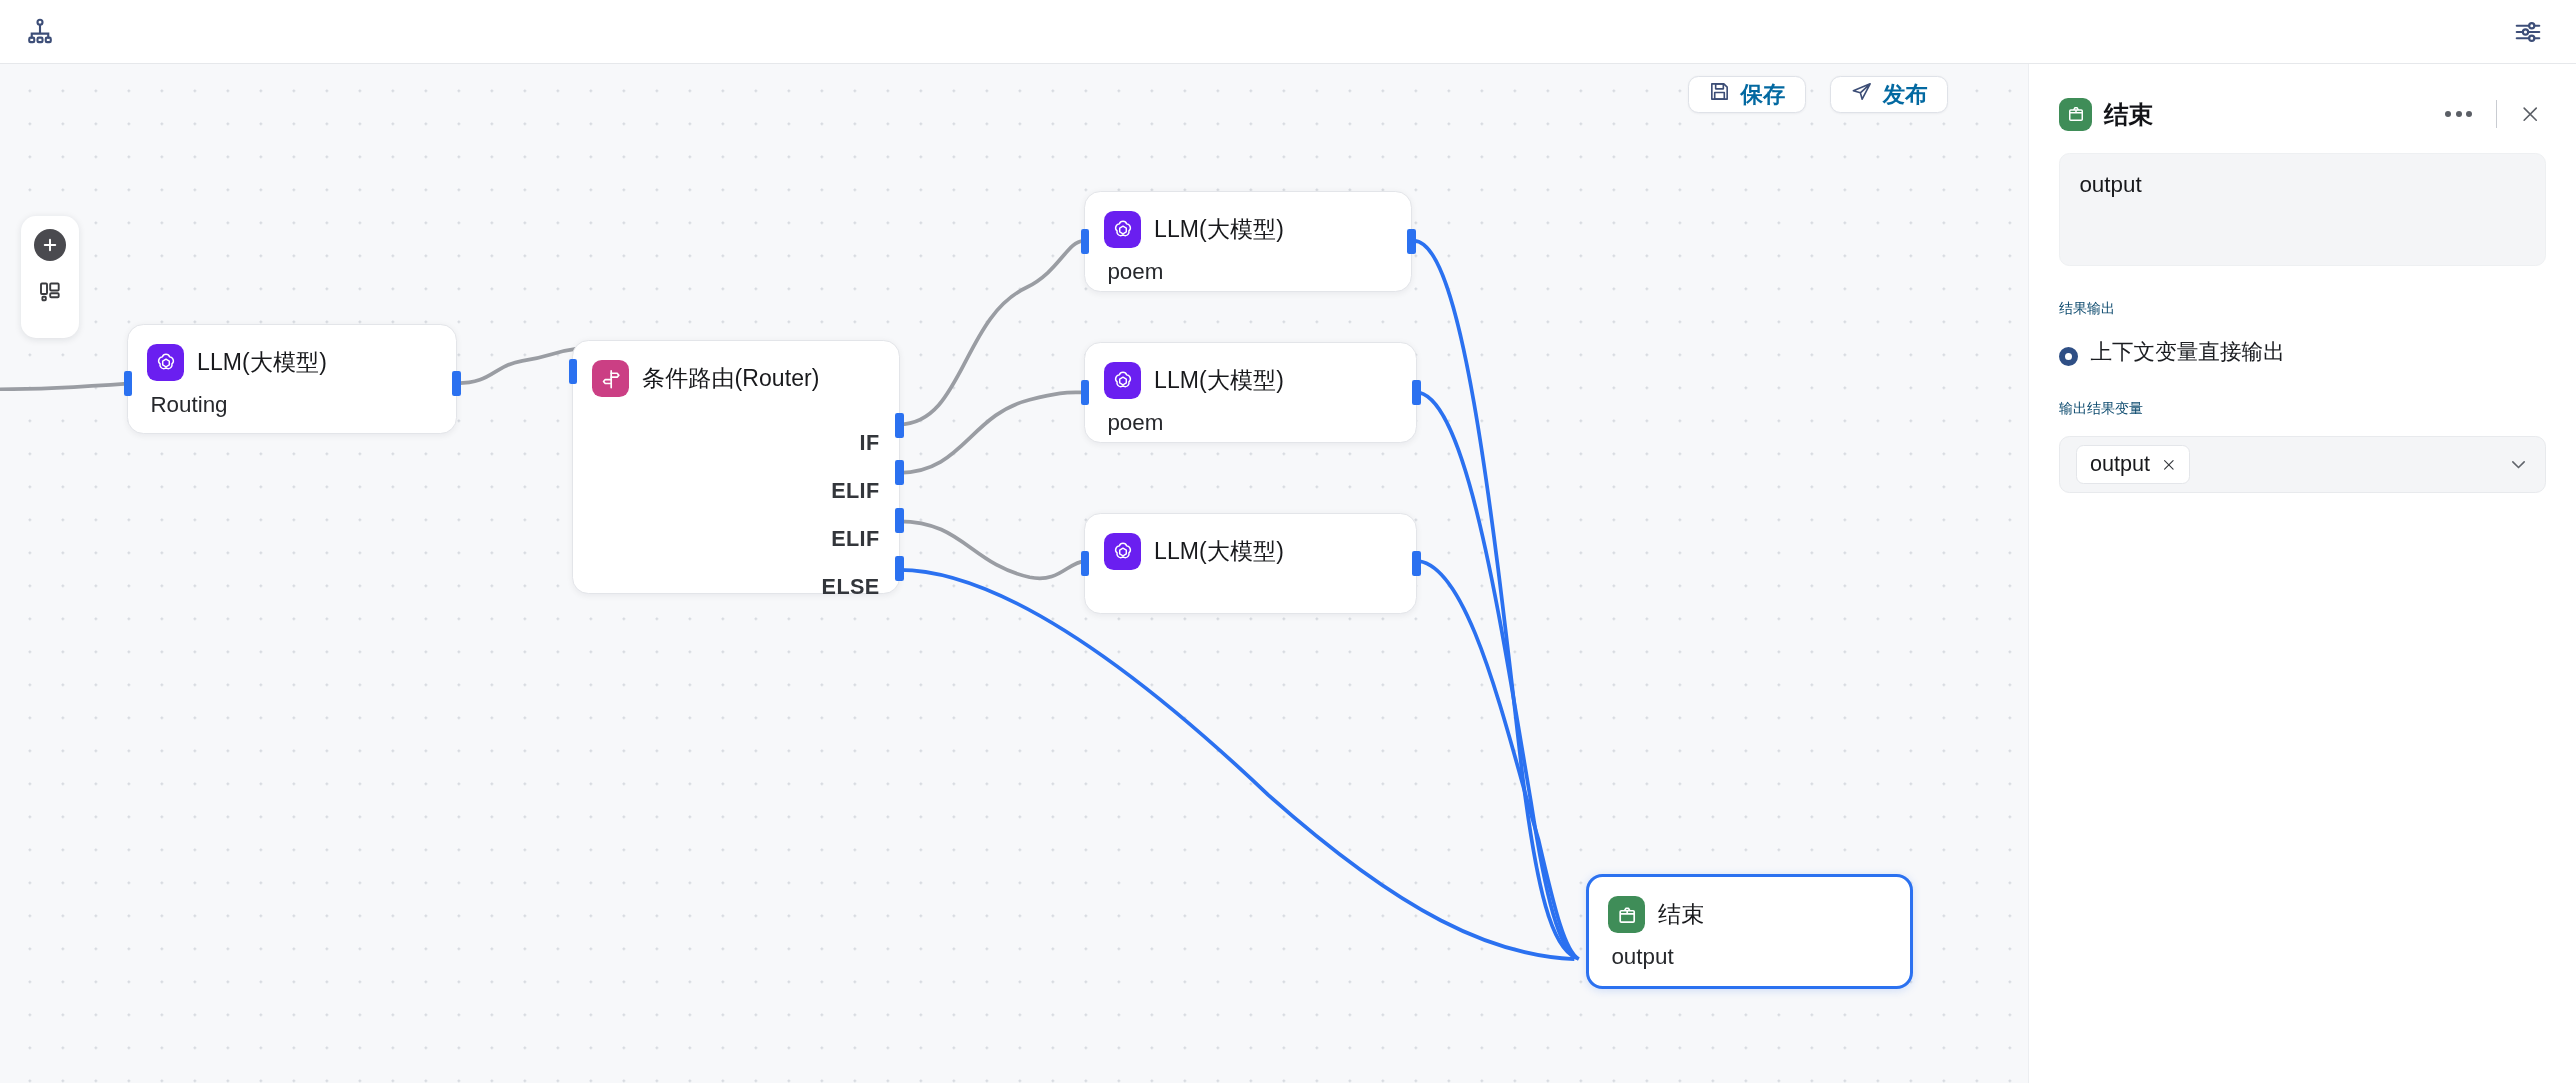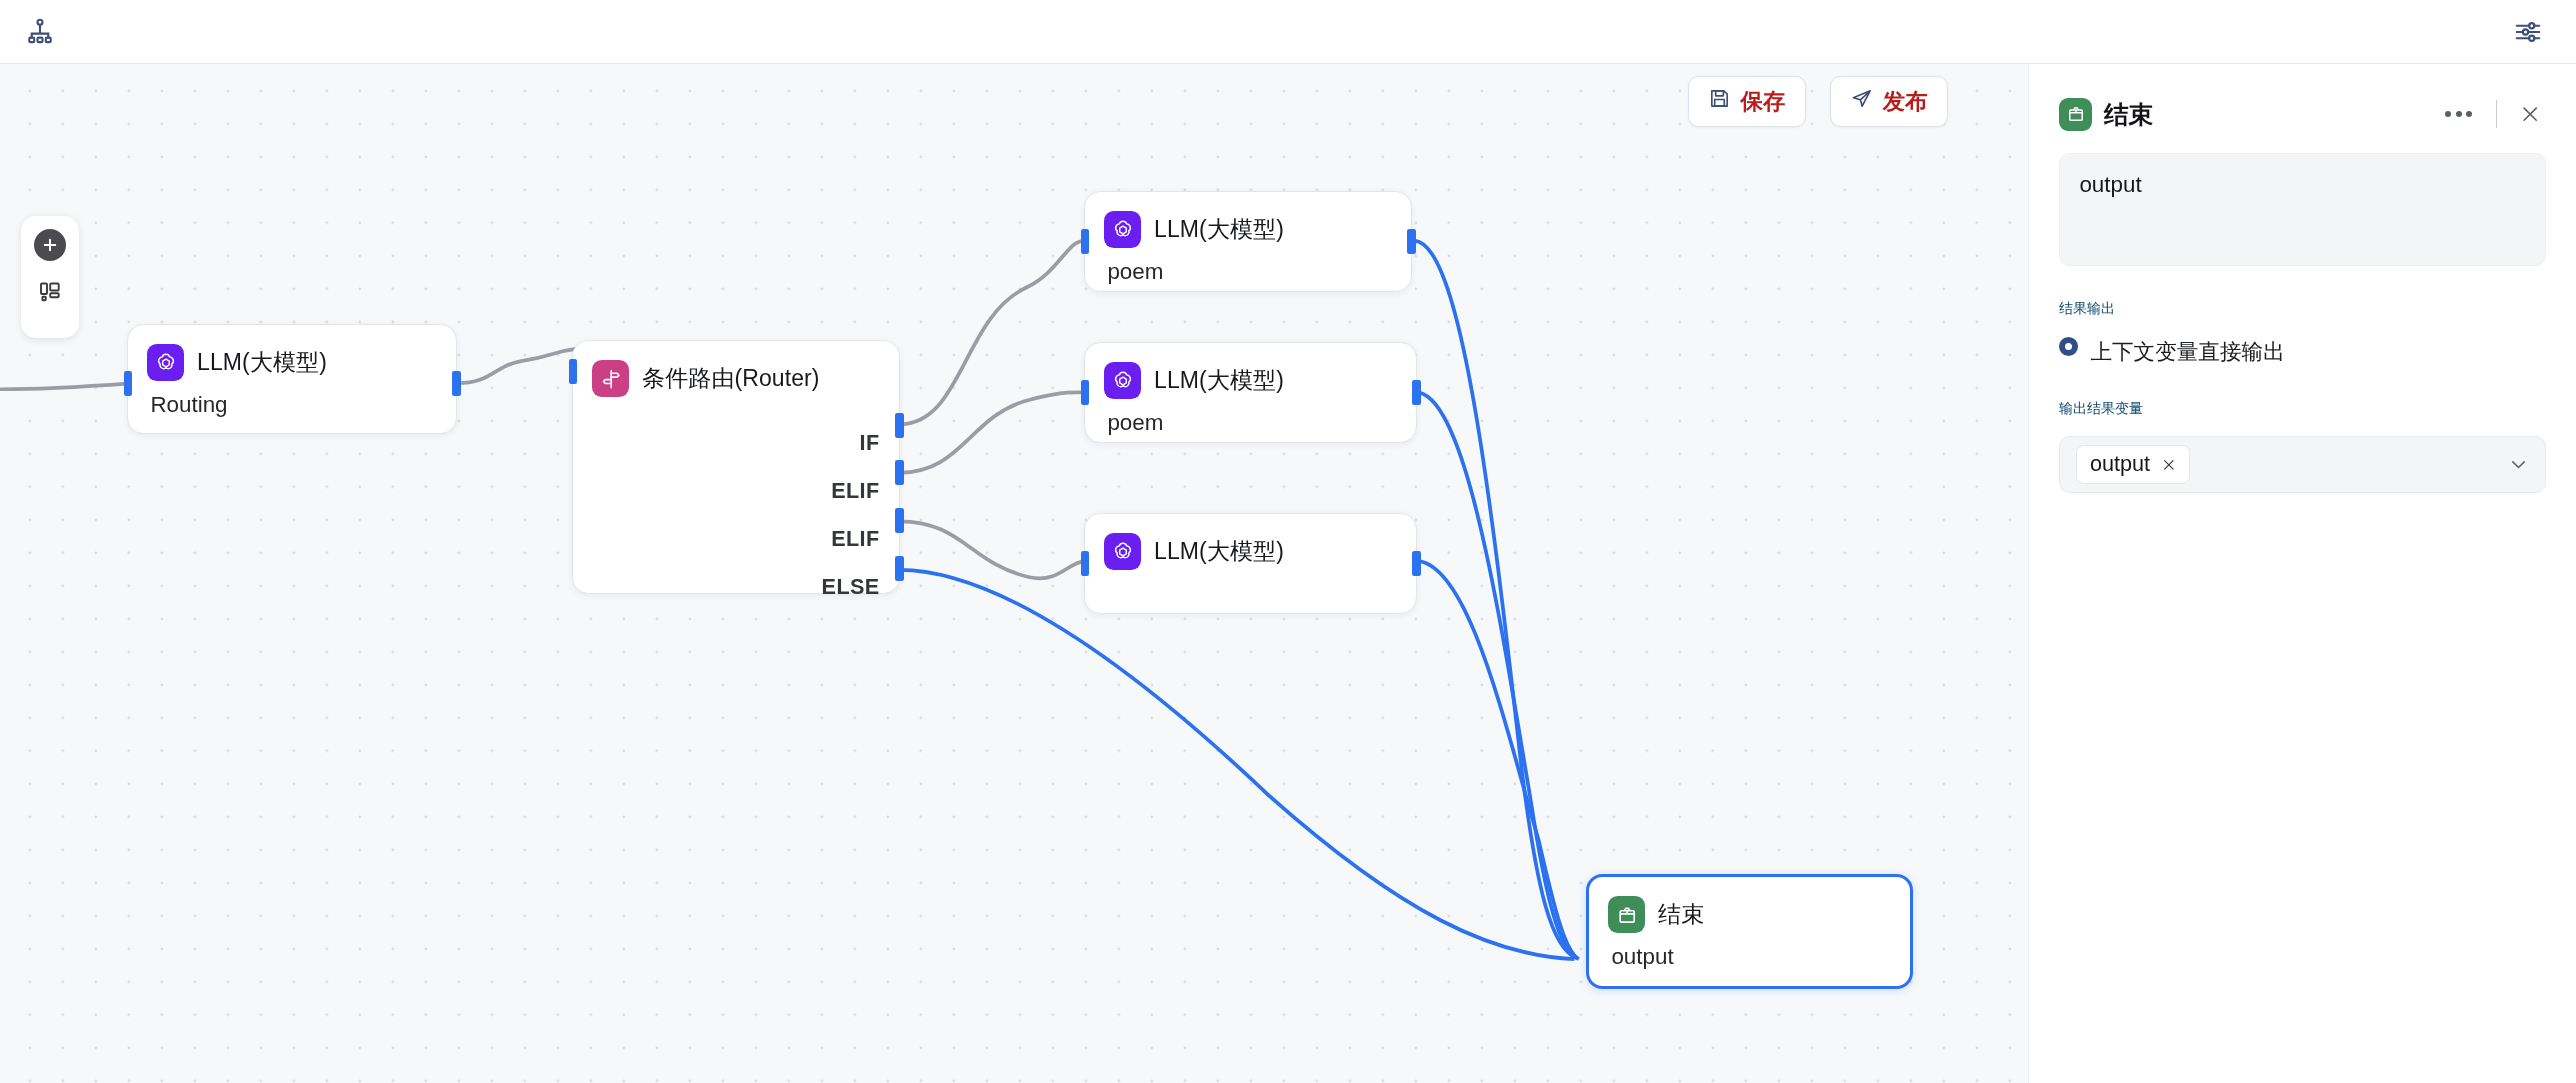--- a/index.html
+++ b/index.html
@@ -42,24 +42,24 @@
   }
   .tool-add {
     width: 32px; height: 32px; border-radius: 50%; background: #4a4a4f;
     display: flex; align-items: center; justify-content: center; cursor: pointer;
   }
   .tool-btn { width: 32px; height: 32px; display: flex; align-items: center; justify-content: center; cursor: pointer; border-radius: 6px; }
 
   
   .actions { position: absolute; right: 628px; top: 76px; display: flex; gap: 24px; z-index: 30; }
   .act-btn {
-    height: 51px; min-width: 110px; padding: 0 19.4px;
+    height: 37px; min-width: 110px; padding: 0 19.4px;
     background: #ffffff; border: 0.7px solid #dfe2e8; border-radius: 10.4px;
     display: flex; align-items: center; justify-content: center; gap: 9.7px;
-    color: #b91c1c; font-size: 22.4px; font-weight: 700; cursor: pointer;
+    color: #0369a1; font-size: 22.4px; font-weight: 700; cursor: pointer;
     box-shadow: 0 0.7px 2.2px rgba(20,25,40,.05);
   }
 
   
   .node {
     position: absolute; background: #ffffff; border: 0.7px solid #e3e5e9;
     border-radius: 16.4px; box-shadow: 0 1.5px 6.7px rgba(20,25,40,.06);
     z-index: 10;
   }
   .node.selected { border: 3px solid #2b71f0; box-shadow: 0 1.5px 9px rgba(43,113,240,.18); }
@@ -85,21 +85,21 @@
   .panel-head-actions { margin-left: auto; display: flex; align-items: center; gap: 18px; }
   .dots { display: flex; gap: 4.5px; cursor: pointer; padding: 6px; }
   .dots i { width: 6px; height: 6px; border-radius: 50%; background: #5b5f66; display: block; }
   .vdiv { width: 0.7px; height: 28px; background: #c9ccd2; }
   .close-x { width: 31px; height: 31px; display: flex; align-items: center; justify-content: center; cursor: pointer; }
   .ta-box {
     margin-top: 4.5px; height: 113px; background: #f4f5f7; border: 0.7px solid #eef0f2;
     border-radius: 10.4px; padding: 18px 19.4px; font-size: 22.4px; color: #18191c;
   }
   .sec-label { margin-top: 34px; font-size: 14px; font-weight: 400; color: #0c4a6e; }
-  .radio-row { display: flex; align-items: flex-start; gap: 12px; margin-top: 19.4px; cursor: pointer; }
+  .radio-row { display: flex; align-items: flex-end; gap: 12px; margin-top: 19.4px; cursor: pointer; }
   .radio { width: 19.4px; height: 19.4px; border-radius: 50%; border: 1.5px solid #b9bdc4; background: #fff; flex: 0 0 auto; }
   .radio.on { border: 6px solid #2f4f85; background: #fff; }
   .radio-lbl { font-size: 21.6px; color: #1b1d21; }
   .select-box {
     margin-top: 18px; height: 57px; background: #f4f5f7; border: 0.7px solid #e8eaed;
     border-radius: 10.4px; display: flex; align-items: center; padding: 0 16.4px; cursor: pointer;
   }
   .chip {
     height: 39px; background: #ffffff; border: 0.7px solid #e4e6ea; border-radius: 7.5px;
     display: flex; align-items: center; gap: 10.4px; padding: 0 12.7px; font-size: 21.6px; color: #18191c;

